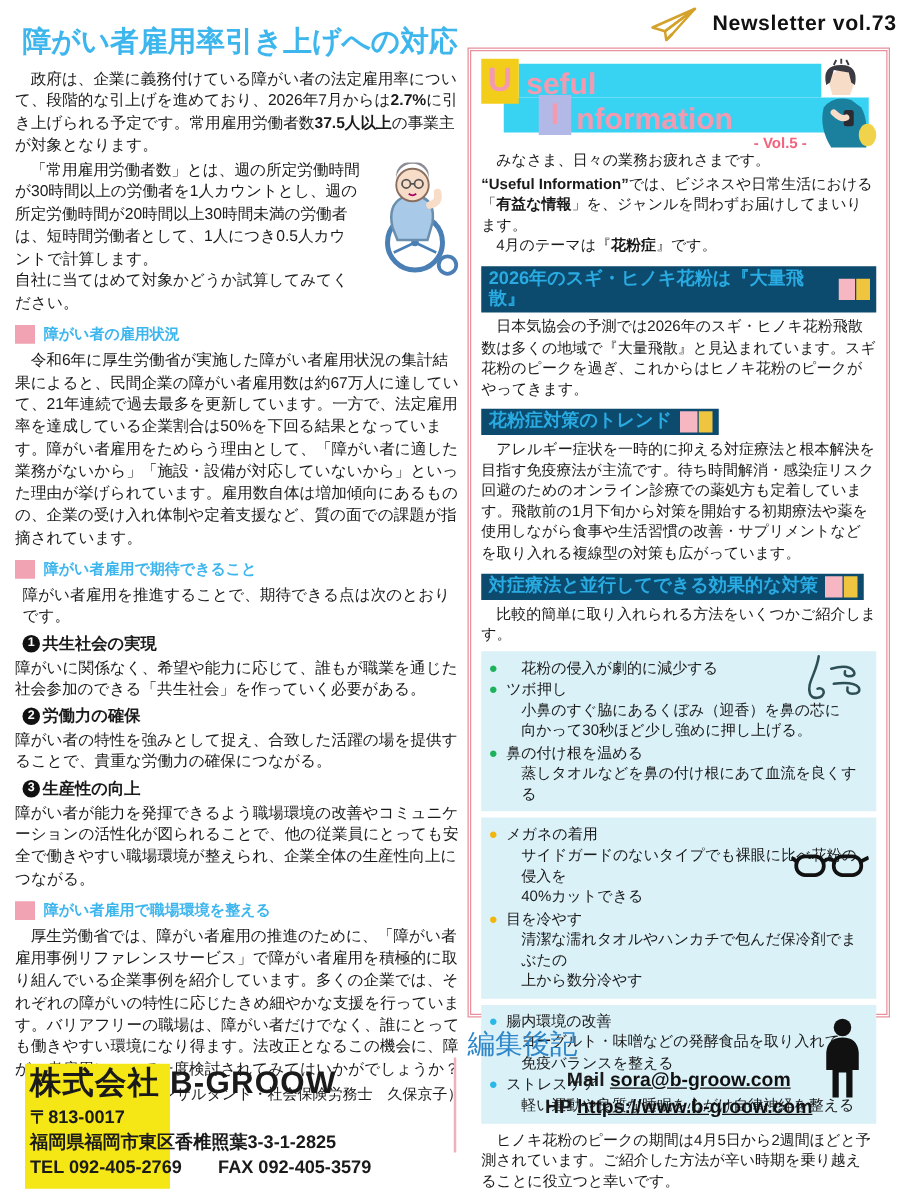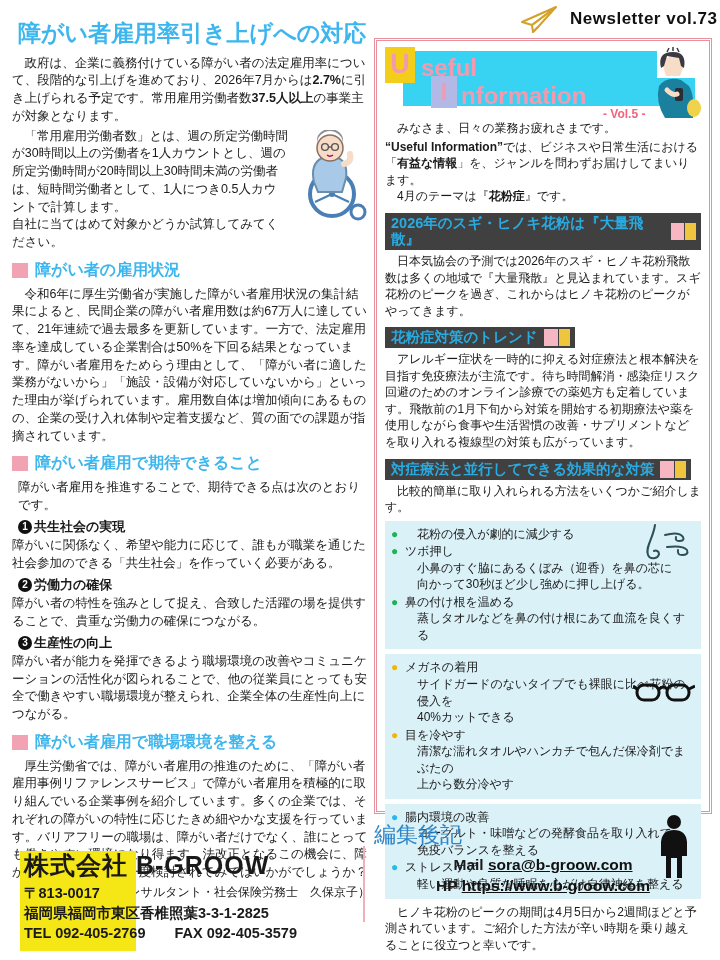--- a/index.html
+++ b/index.html
@@ -7,21 +7,21 @@
         font-family:"Liberation Sans","DejaVu Sans",sans-serif;color:#1a1a1a;}
   
   .nl-header{position:absolute;top:4px;left:516px;display:flex;align-items:center;gap:10px;}
   .nl-title{font-size:17px;font-weight:bold;letter-spacing:.5px;color:#111;}
   
   .leftcol{position:absolute;left:12px;top:6px;width:358px;font-size:12.5px;line-height:1.42;}
   .main-title{color:#3db6ee;font-size:23px;font-weight:bold;margin:11px 0 5px 6px;}
   .leftcol p{margin:0 0 2px 0;}
   .preline{white-space:pre-line;}
   .sec-h{display:flex;align-items:center;gap:7px;color:#3db6ee;font-weight:bold;
-         font-size:16px;margin:7px 0 4px 0;}
+         font-size:12px;margin:7px 0 4px 0;}
   .pinksq{width:16px;height:15px;background:#f2a3b3;flex:0 0 auto;}
   .item-h{font-weight:bold;font-size:13px;margin:3px 0 1px 6px;display:flex;align-items:center;}
   .ncirc{display:inline-flex;width:14px;height:14px;border-radius:50%;background:#111;color:#fff;
          font-size:10px;font-weight:bold;align-items:center;justify-content:center;margin-right:2px;}
   .item-d{margin:0 0 2px 22px;}
   .credit{display:block;text-align:right;font-size:12px;margin-top:2px;}
   .wheelchair{float:right;margin:2px 0 2px 6px;}
   
   .company{position:absolute;left:20px;top:843px;width:356px;}
   .company .ybg{position:absolute;left:0;top:8px;width:116px;height:100px;background:#f5e616;z-index:0;}
@@ -37,21 +37,21 @@
   .ui-cyan-b{position:absolute;left:18px;top:32px;width:292px;height:28px;background:#38d3f3;}
   .ui-u{position:absolute;left:0;top:1px;width:30px;height:36px;background:#f2ce1b;color:#f49ab0;
         font-size:27px;font-weight:bold;display:flex;align-items:center;justify-content:center;}
   .ui-seful{position:absolute;left:36px;top:5px;color:#f49ab0;font-size:24px;font-weight:bold;}
   .ui-i{position:absolute;left:46px;top:30px;width:26px;height:32px;background:#b3b9e6;color:#f49ab0;
         font-size:24px;font-weight:bold;display:flex;align-items:center;justify-content:center;}
   .ui-nform{position:absolute;left:76px;top:33px;color:#f49ab0;font-size:24px;font-weight:bold;}
   .ui-vol{position:absolute;left:218px;top:60px;color:#f0647e;font-size:12px;font-weight:bold;}
   .ui-woman{position:absolute;right:-2px;top:0;}
   .rightbox p{margin:0 0 2px 0;}
-  .yhead{display:inline-flex;align-items:center;background:#404040;color:#29abe2;font-weight:bold;
+  .yhead{display:inline-flex;align-items:center;background:#0c4a6e;color:#29abe2;font-weight:bold;
          font-size:14.5px;padding:2px 2px 2px 6px;margin:6px 0 3px 0;line-height:1.15;}
   .yhead .sqp{width:14px;height:17px;background:#f7b7c2;margin-left:6px;}
   .yhead .sqo{width:11px;height:17px;background:#efc53f;margin-left:1px;margin-right:3px;}
   .tipblock{position:relative;background:#daf1f8;padding:5px 6px 5px 6px;margin:5px 0;}
   .tip{display:flex;}
   .tip .b{flex:0 0 14px;font-size:12px;line-height:1.35;}
   .b.green{color:#1db35a;} .b.yellow{color:#f2b50c;} .b.cyan{color:#29b8e8;}
   .tip .tx{flex:1;}
   .tip .t1{margin:0;}
   .tip .t2{margin:0 0 1px 12px;}

